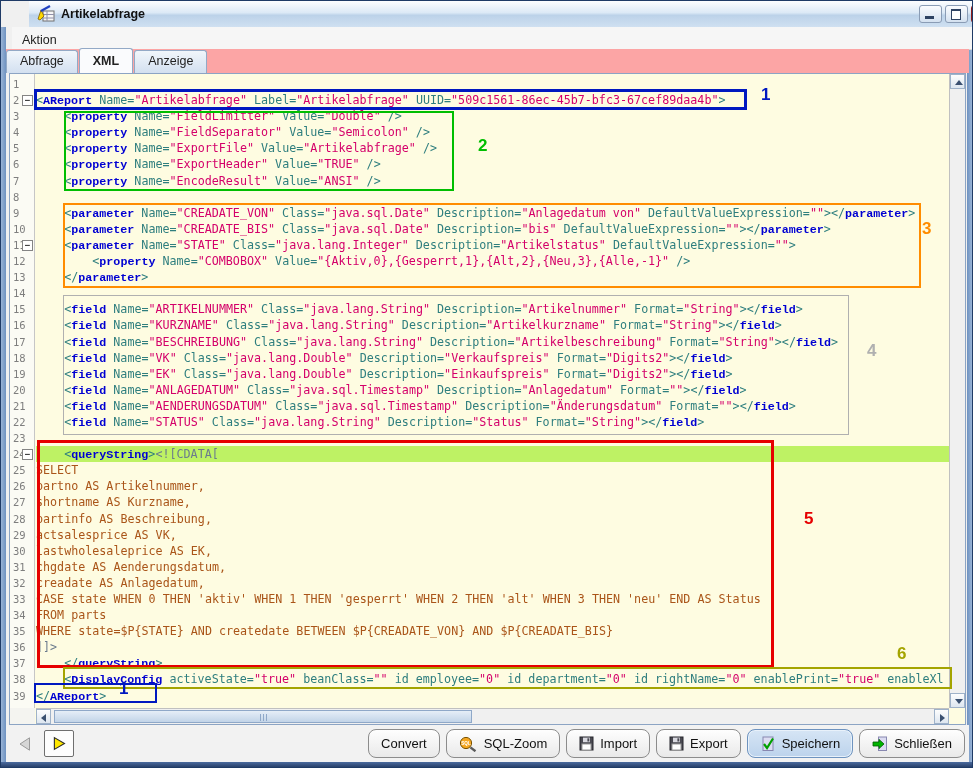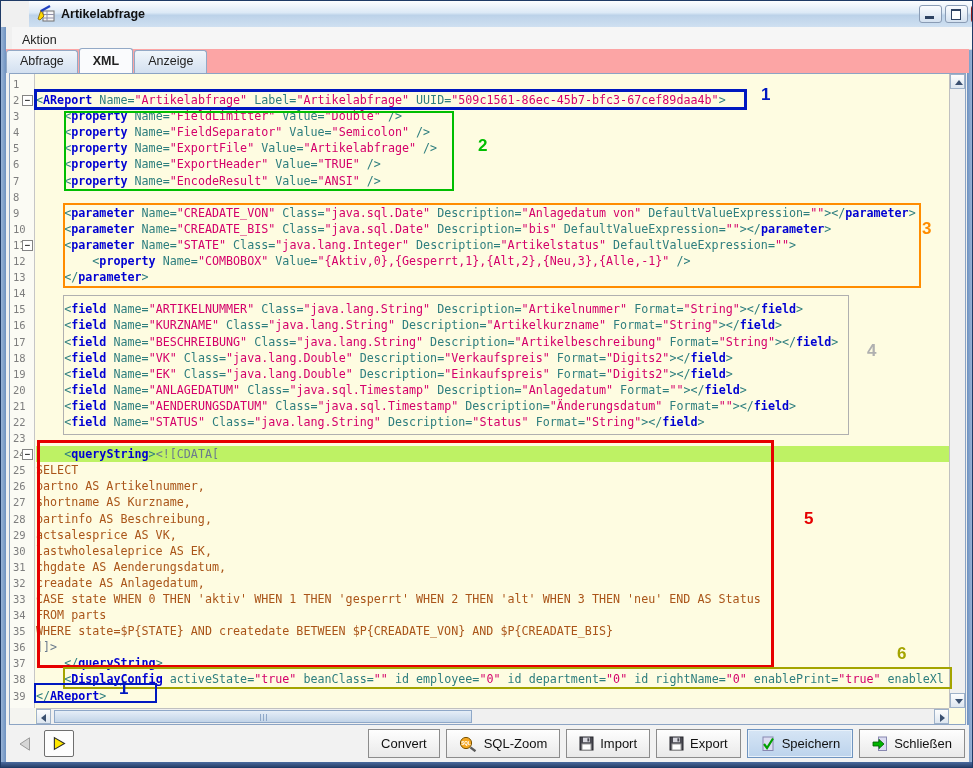--- a/index.html
+++ b/index.html
@@ -44,21 +44,21 @@
   .gutter-row{height:16.1px;position:relative;}
   .gutter-num{position:absolute;left:3px;top:2px;font-family:"DejaVu Sans Mono",monospace;
     font-size:10.5px;color:#7E7E7E;}
   .fold{position:absolute;right:1px;top:3px;width:9px;height:9px;border:1px solid #848484;
     background:#FFF;color:#333;font:bold 9px/8px "DejaVu Sans Mono",monospace;text-align:center;}
   #code{position:absolute;left:26px;top:0;width:913px;height:634px;overflow:hidden;
     padding-top:2px;box-sizing:border-box;}
   .row{height:16.1px;white-space:pre;font-family:"DejaVu Sans Mono",monospace;font-size:11.7px;
     line-height:16.1px;color:#333;}
   .row.hl{background:#bef264;}
-  .sg-a{color:#2E7E7E;} .sg-t{color:#0000D2;font-weight:bold;} .sg-v{color:#D4006A;}
+  .sg-a{color:#2E7E7E;} .sg-t{color:#0000D2;font-weight:bold;font-family:Liberation Mono, monospace;} .sg-v{color:#D4006A;}
   .sg-c{color:#6B7B8D;} .sg-s{color:#AA5519;} .sg-w{color:#333;}
   
   .vscroll{position:absolute;right:0;top:0;width:16px;height:634px;background:#F0F0F0;
     border-left:1px solid #C0C0C0;box-sizing:border-box;}
   .hscroll{position:absolute;left:26px;bottom:0;height:16px;width:913px;background:#F0F0F0;
     border-top:1px solid #C0C0C0;box-sizing:border-box;}
   .corner{position:absolute;left:0;bottom:0;width:25px;height:16px;background:#F4F4F0;}
   .sb-btn{position:absolute;width:15px;height:15px;background:linear-gradient(#FDFDFD,#DDE6F0);
     border:1px solid #9FB2C9;box-sizing:border-box;}
   .tri{position:absolute;width:0;height:0;}
@@ -73,21 +73,21 @@
   
   #overlay{position:absolute;inset:0;pointer-events:none;z-index:6;}
   .ann-box{position:absolute;box-sizing:border-box;}
   .ann-label{position:absolute;font-size:17px;font-weight:bold;font-family:"Liberation Sans",sans-serif;}
   
   .toolbar{position:absolute;left:5px;top:724px;width:963px;height:37px;background:#F2F2F2;
     display:flex;align-items:center;}
   .nav-btn{width:30px;height:27px;margin-left:4px;display:flex;align-items:center;justify-content:center;background:transparent;border:none;}
   .nav-btn.framed{border:1px solid #6F6F6F;background:#FDFDFD;border-radius:2px;}
   .btn-group{position:absolute;right:4px;top:4px;display:flex;gap:6px;}
-  .tb-btn{height:29px;border:1px solid #8C8C8C;border-radius:0;background:linear-gradient(#FEFEFE,#E9E9E9);
+  .tb-btn{height:29px;border:1px solid #8C8C8C;border-radius:8px;background:linear-gradient(#FEFEFE,#E9E9E9);
     font-size:13px;color:#111;display:flex;align-items:center;justify-content:center;gap:6px;
     padding:0 12px;font-family:"Liberation Sans",sans-serif;}
   .tb-btn.hilite{background:linear-gradient(#D6E5F5,#BCD3EC);border-color:#6E93BF;
     box-shadow:inset 0 0 0 1px #E8F1FA;}
 </style>
 </head>
 <body>
 
 <div class="window">
 

